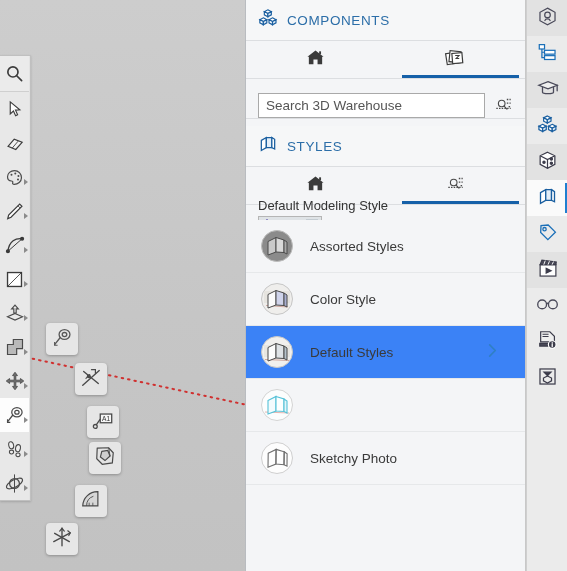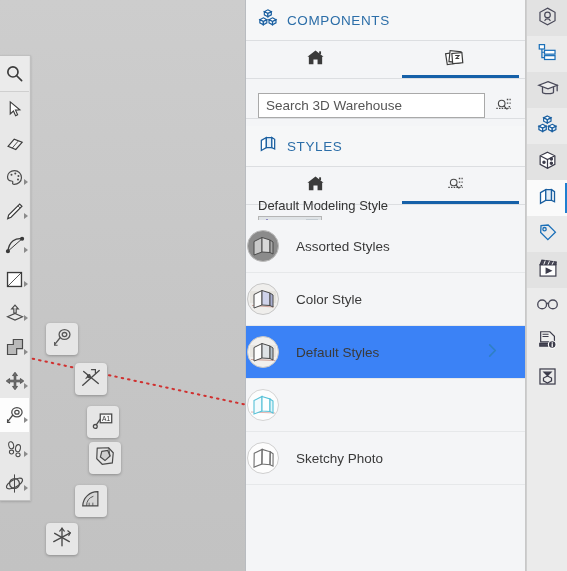--- a/index.html
+++ b/index.html
@@ -117,21 +117,21 @@
   }
   .edit-btn {
     margin-top: 18px;
     width: 24px; height: 24px;
     display: flex; align-items: center; justify-content: center;
   }
 
   .style-list { position: absolute; left: 0; right: 0; top: 94px; bottom: 0; }
   .style-row {
     height: 53px; display: flex; align-items: center; gap: 16px;
-    position: relative;
+    padding-left: 14px; position: relative;
     background: #f4f5f7;
     border-bottom: 1px solid #e6e8ea;
   }
   .style-row.hl { background: #3b82f6; }
   .style-row .srow-label { font-size: 13.5px; color: #3a3a3a; }
   .style-row .chev { position: absolute; right: 26px; }
   .srow-icon { width: 34px; height: 34px; position: relative; }
 
   
   .right-rail {

